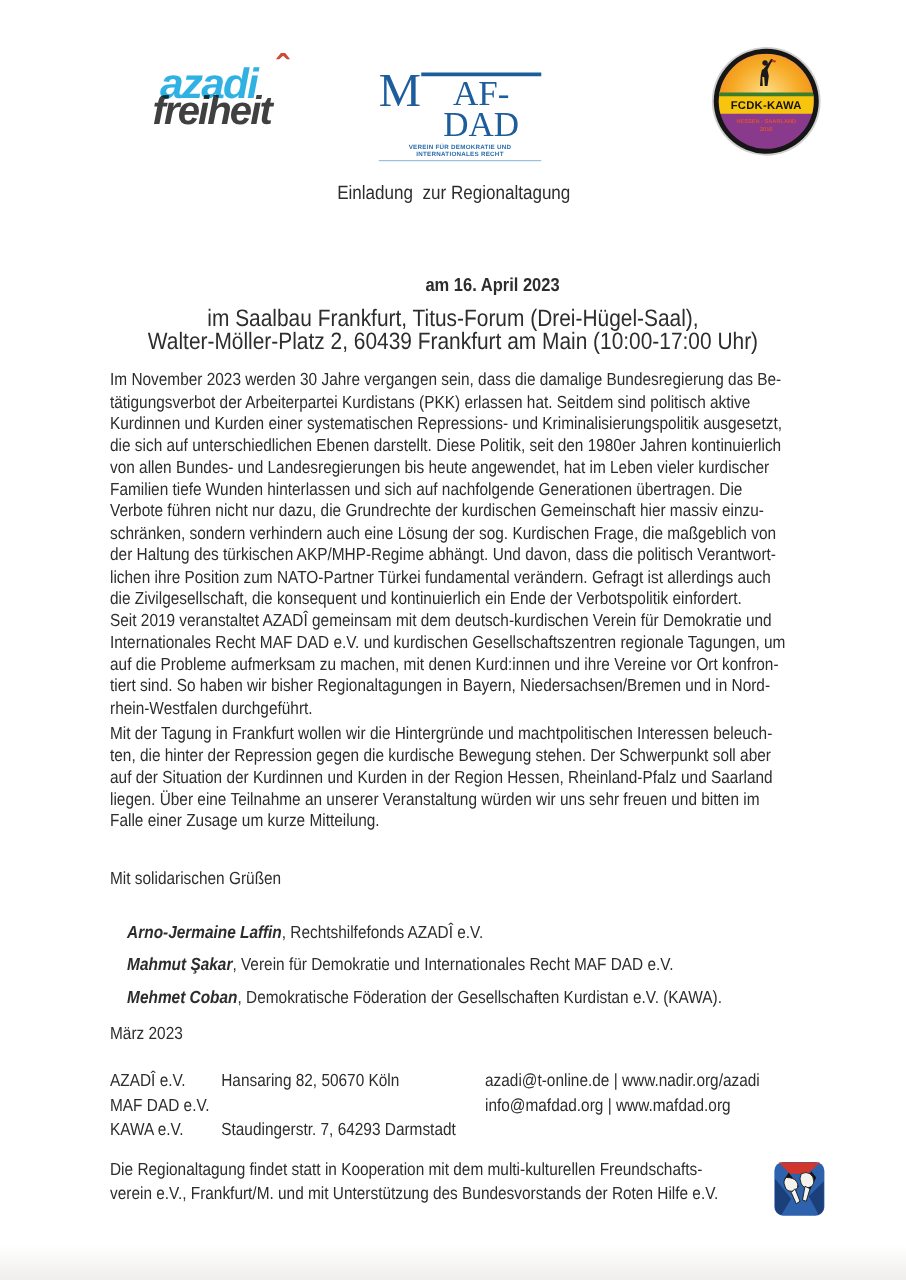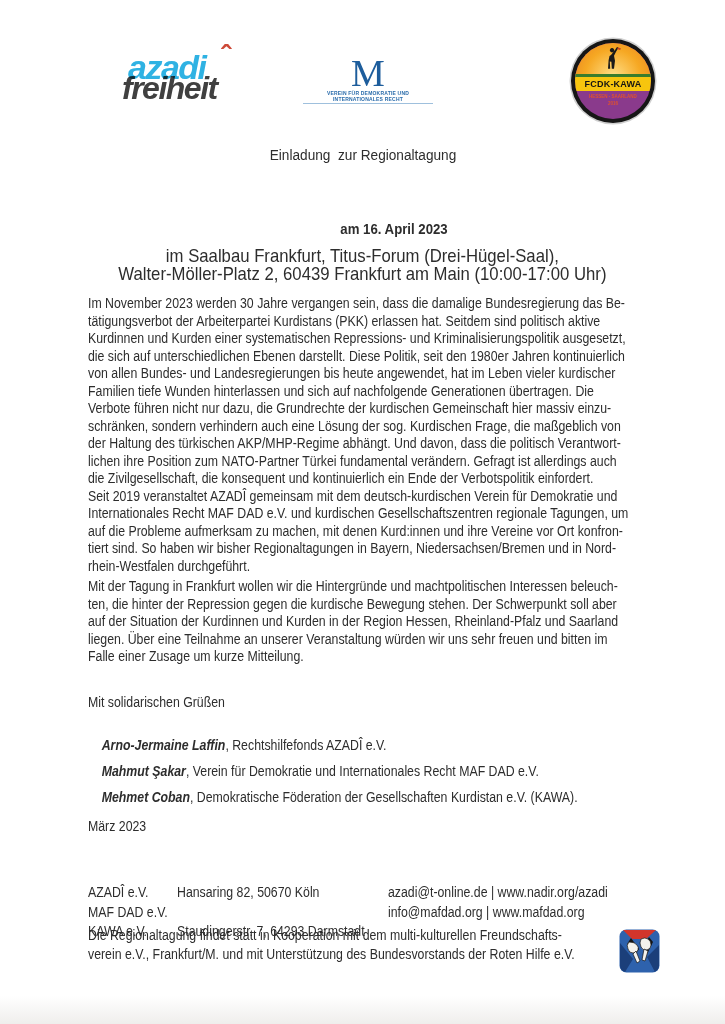--- a/index.html
+++ b/index.html
@@ -25,21 +25,21 @@
   .para1{left:88px; top:295px;}
   .para2{left:88px; top:578px;}
   .salutation{left:88px; top:694px;}
   .sig{left:88px; font-size:14px;}
   .sig .sig-name{font-weight:bold; font-style:italic;}
   .sig1{top:721px;} .sig2{top:747px;} .sig3{top:773px;}
   .date2{left:88px; top:818px; font-size:14px;}
 
   
   .contacts{left:88px; top:855px; display:grid; grid-template-columns:89px 211px 1fr;
-            font-size:14px; line-height:19.5px; width:560px;margin-top:28px;}
+            font-size:14px; line-height:19.5px; width:560px;}
   .contacts .cell{transform:scaleX(0.88); transform-origin:0 0; white-space:pre;}
 
   
   .footer-note{left:88px; top:926px; font-size:14px; line-height:19px;}
   .page-edge{left:0; bottom:0; width:725px; height:28px;
              background:linear-gradient(#ffffff,#efeeec);}
 
   
   .logo-azadi{left:112px; top:50px; width:130px; height:62px; font-style:italic;
               font-weight:bold; letter-spacing:-1.5px;margin-left:10px;}
@@ -86,20 +86,21 @@
 
   <div class="abs logo-azadi">
     <span class="azadi-word">azadi</span>
     <span class="azadi-hat">ˆ</span>
     <span class="freiheit-word">freiheit</span>
   </div>
 
   <div class="abs logo-mafdad">
     <div class="maf-row">
       <span class="maf-m">M</span>
+        <span class="maf-rest">AF-DAD</span>
     </div>
     <div class="maf-sub">VEREIN FÜR DEMOKRATIE UND INTERNATIONALES RECHT</div>
   </div>
 
   <div class="abs center h-einladung">
     <span class="cxc" style="display:inline-block;">Einladung  zur Regionaltagung</span>
   </div>
 
   <div class="abs logo-fcdk">
     <div class="fcdk-inner">

